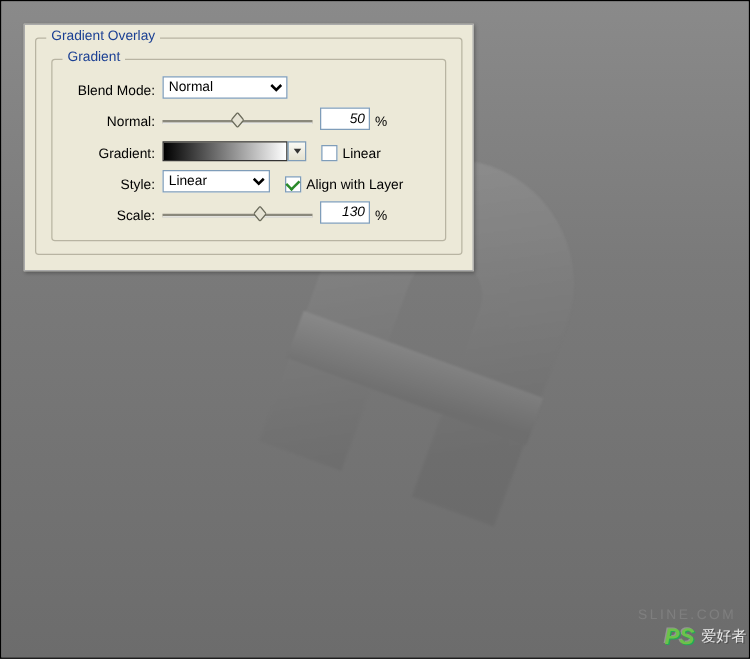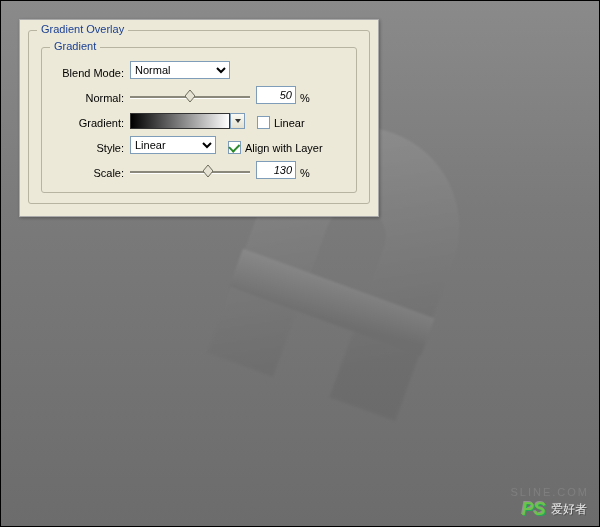--- a/index.html
+++ b/index.html
@@ -27,21 +27,21 @@
     left: 180px;
     top: 100px;
     width: 360px;
     height: 360px;
     opacity: 0.25;
     filter: blur(1px);
   }
   .shape svg { width: 100%; height: 100%; }
   .watermark {
     position: absolute;
-    right: 12px;
+    right: 2px;
     bottom: 6px;
     color: #e8e8e8;
     font-size: 12px;
     font-family: "Comic Sans MS", cursive, sans-serif;
     text-shadow: 1px 1px 0 rgba(0,0,0,0.3);
     margin-top: 28px;
   }
   .watermark .ps {
     color: #6cc24a;
     font-weight: bold;

